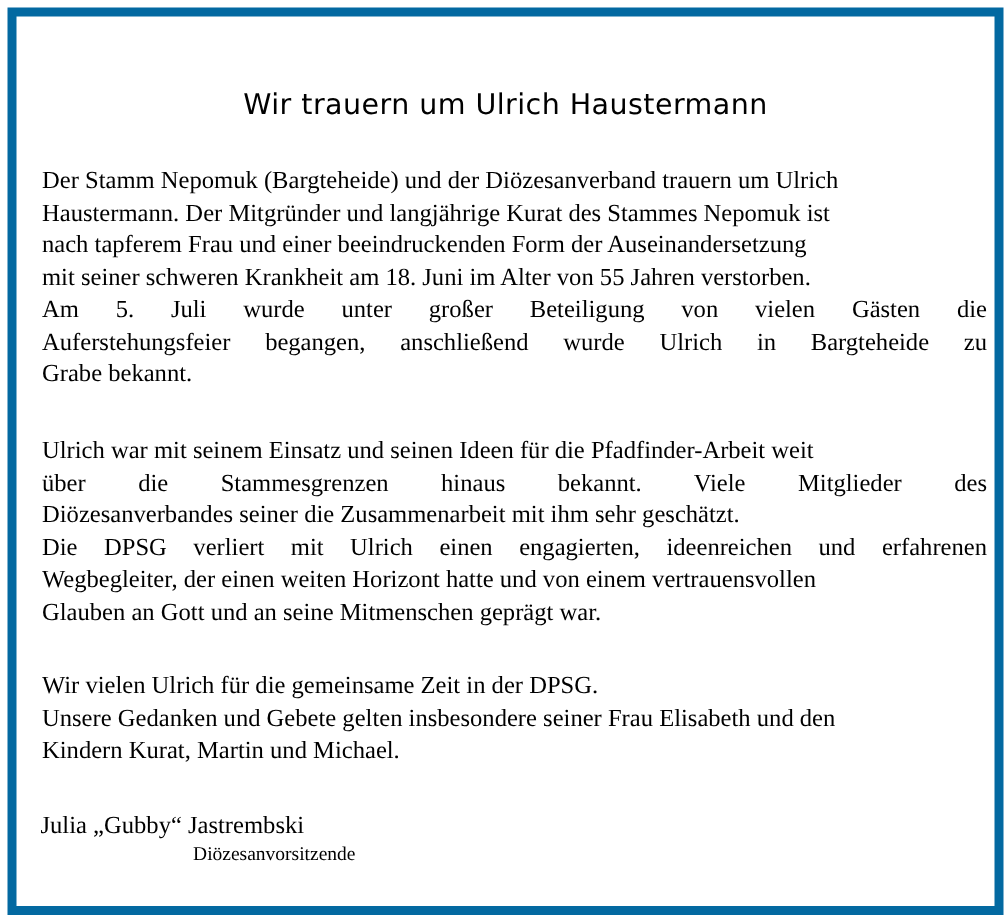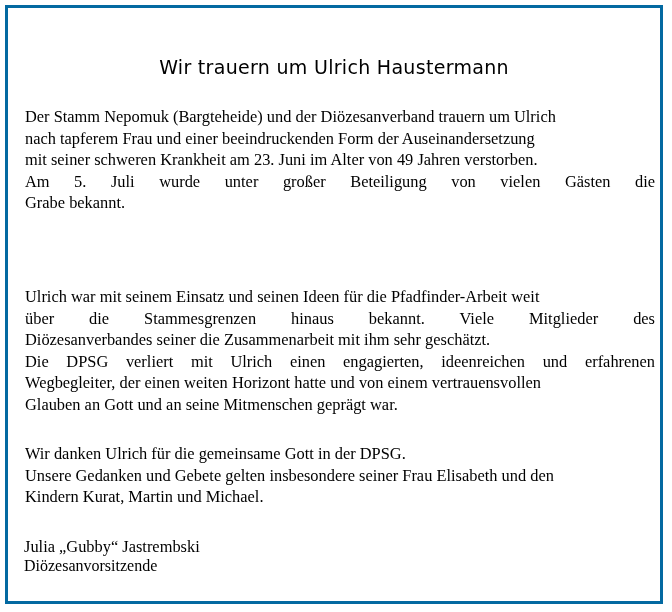--- a/index.html
+++ b/index.html
@@ -12,21 +12,21 @@
       height: 612px;
       position: relative;
       overflow: hidden;
     }
     .frame {
       position: absolute;
       left: 5px;
       top: 5px;
       width: 652px;
       height: 593px;
-      border: 3px solid #0369a1;
+      border: 6px solid #0369a1;
       background: #ffffff;
     }
     .title {
       position: absolute;
       left: 0;
       right: 0;
       top: 48px;
       text-align: center;
       font-family: "DejaVu Sans", sans-serif;
       font-size: 19px;
@@ -57,52 +57,54 @@
       position: absolute;
       font-family: "Liberation Serif", serif;
       color: #000000;
     }
     .sig .name {
       font-size: 16.4px;
       line-height: 20px;
       white-space: nowrap;
     }
     .sig .role {
-      font-size: 16px;
+      font-size: 13px;
       line-height: 18px;
       white-space: nowrap;
-      text-align: left;
+      text-align: right;
     }
   </style>
 </head>
 <body>
 
 <div class="frame">
 
   <div class="title">Wir trauern um Ulrich Haustermann</div>
 
   <div class="para" style="top:87px;">
     <span class="line last">Der Stamm Nepomuk (Bargteheide) und der Diözesanverband trauern um Ulrich</span>
+    <span class="line last">Haustermann. Der Mitgründer und langjährige Kurat des Stammes Nepomuk ist</span>
     <span class="line last">nach tapferem Frau und einer beeindruckenden Form der Auseinandersetzung</span>
-    <span class="line last">mit seiner schweren Krankheit am 23. Juni im Alter von 49 Jahren verstorben.</span>
+    <span class="line last">mit seiner schweren Krankheit am 18. Juni im Alter von 55 Jahren verstorben.</span>
     <span class="line">Am 5. Juli wurde unter großer Beteiligung von vielen Gästen die</span>
+    <span class="line">Auferstehungsfeier begangen, anschließend wurde Ulrich in Bargteheide zu</span>
     <span class="line last">Grabe bekannt.</span>
   </div>
 
   <div class="para" style="top:267px;">
     <span class="line last">Ulrich war mit seinem Einsatz und seinen Ideen für die Pfadfinder-Arbeit weit</span>
     <span class="line">über die Stammesgrenzen hinaus bekannt. Viele Mitglieder des</span>
     <span class="line last">Diözesanverbandes seiner die Zusammenarbeit mit ihm sehr geschätzt.</span>
     <span class="line">Die DPSG verliert mit Ulrich einen engagierten, ideenreichen und erfahrenen</span>
     <span class="line last">Wegbegleiter, der einen weiten Horizont hatte und von einem vertrauensvollen</span>
     <span class="line last">Glauben an Gott und an seine Mitmenschen geprägt war.</span>
   </div>
 
   <div class="para" style="top:424px;">
-    <span class="line last">Wir danken Ulrich für die gemeinsame Gott in der DPSG.</span>
+    <span class="line last">Wir vielen Ulrich für die gemeinsame Zeit in der DPSG.</span>
     <span class="line last">Unsere Gedanken und Gebete gelten insbesondere seiner Frau Elisabeth und den</span>
     <span class="line last">Kindern Kurat, Martin und Michael.</span>
   </div>
 
   <div class="sig" style="left:16px; top:529px;">
     <div class="name">Julia „Gubby“ Jastrembski</div>
     <div class="role" style="width:210px;">Diözesanvorsitzende</div>
   </div>
 
 

